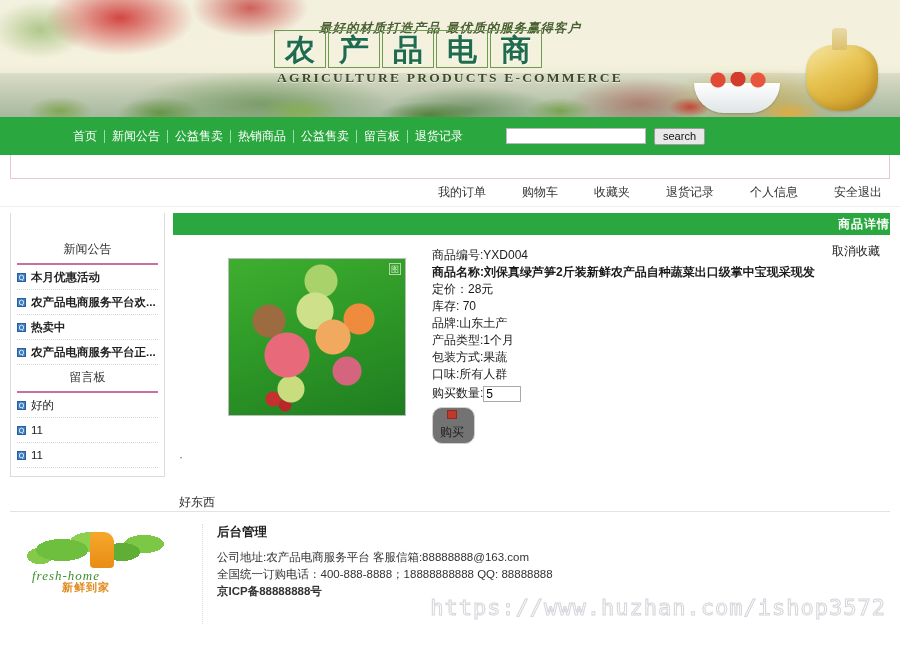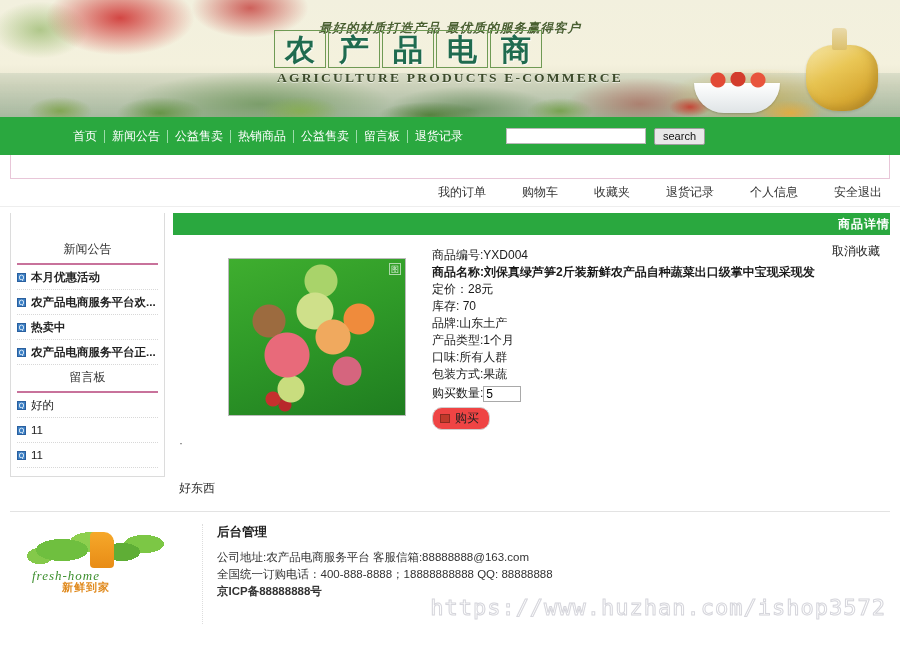--- a/index.html
+++ b/index.html
@@ -173,23 +173,24 @@
   .prod-info { margin-left:26px; padding-top:4px; width:400px; }
   .prod-info div { font-size:12px; line-height:17px; color:#1a1a1a; white-space:nowrap; }
   .prod-info div.strong { font-weight:bold; }
   .qty-row { display:flex; align-items:center; margin-top:2px; }
   .qty-input {
     width:38px; height:16px; border:1px solid #a9a9a9; font-size:12px;
     padding:0 2px; font-family:"Liberation Sans", sans-serif; background:#fff;
   }
   .buy-btn {
     margin-top:5px; display:inline-flex; align-items:center; gap:5px;
-    padding:2px 10px 2px 7px; background:#ef4444; border:1px solid #d0d0d0;
+    padding:2px 10px 2px 7px; background:#737373; border:1px solid #d0d0d0;
     border-radius:10px; font-size:12px; color:#222; cursor:pointer;
     font-family:"Liberation Sans", sans-serif;
+    flex-direction:column;
   }
   .cart-icon {
     width:10px; height:9px; background:#c0392b; display:inline-block;
     border:1px solid #8e2a20;
   }
   .fav-link {
     position:absolute; right:10px; top:8px; font-size:12px; color:#222;
     text-decoration:none;
   }
   .prod-dot { margin:6px 0 0 6px; font-size:12px; color:#555; }
@@ -328,22 +329,22 @@
           <span class="img-badge">图</span>
         </div>
 
         <div class="prod-info">
           <div>商品编号:YXD004</div>
           <div class="strong">商品名称:刘保真绿芦笋2斤装新鲜农产品自种蔬菜出口级掌中宝现采现发</div>
           <div>定价：28元</div>
           <div>库存: 70</div>
           <div>品牌:山东土产</div>
           <div>产品类型:1个月</div>
+          <div>包装方式:果蔬</div>
           <div>口味:所有人群</div>
-          <div>包装方式:果蔬</div>
           <div class="qty-row">
             <span>购买数量:</span>
             <input class="qty-input" type="text" value="5" style="">
           </div>
           <button class="buy-btn">
             <span class="cart-icon"></span>
             <span>购买</span>
           </button>
         </div>
       </div>

